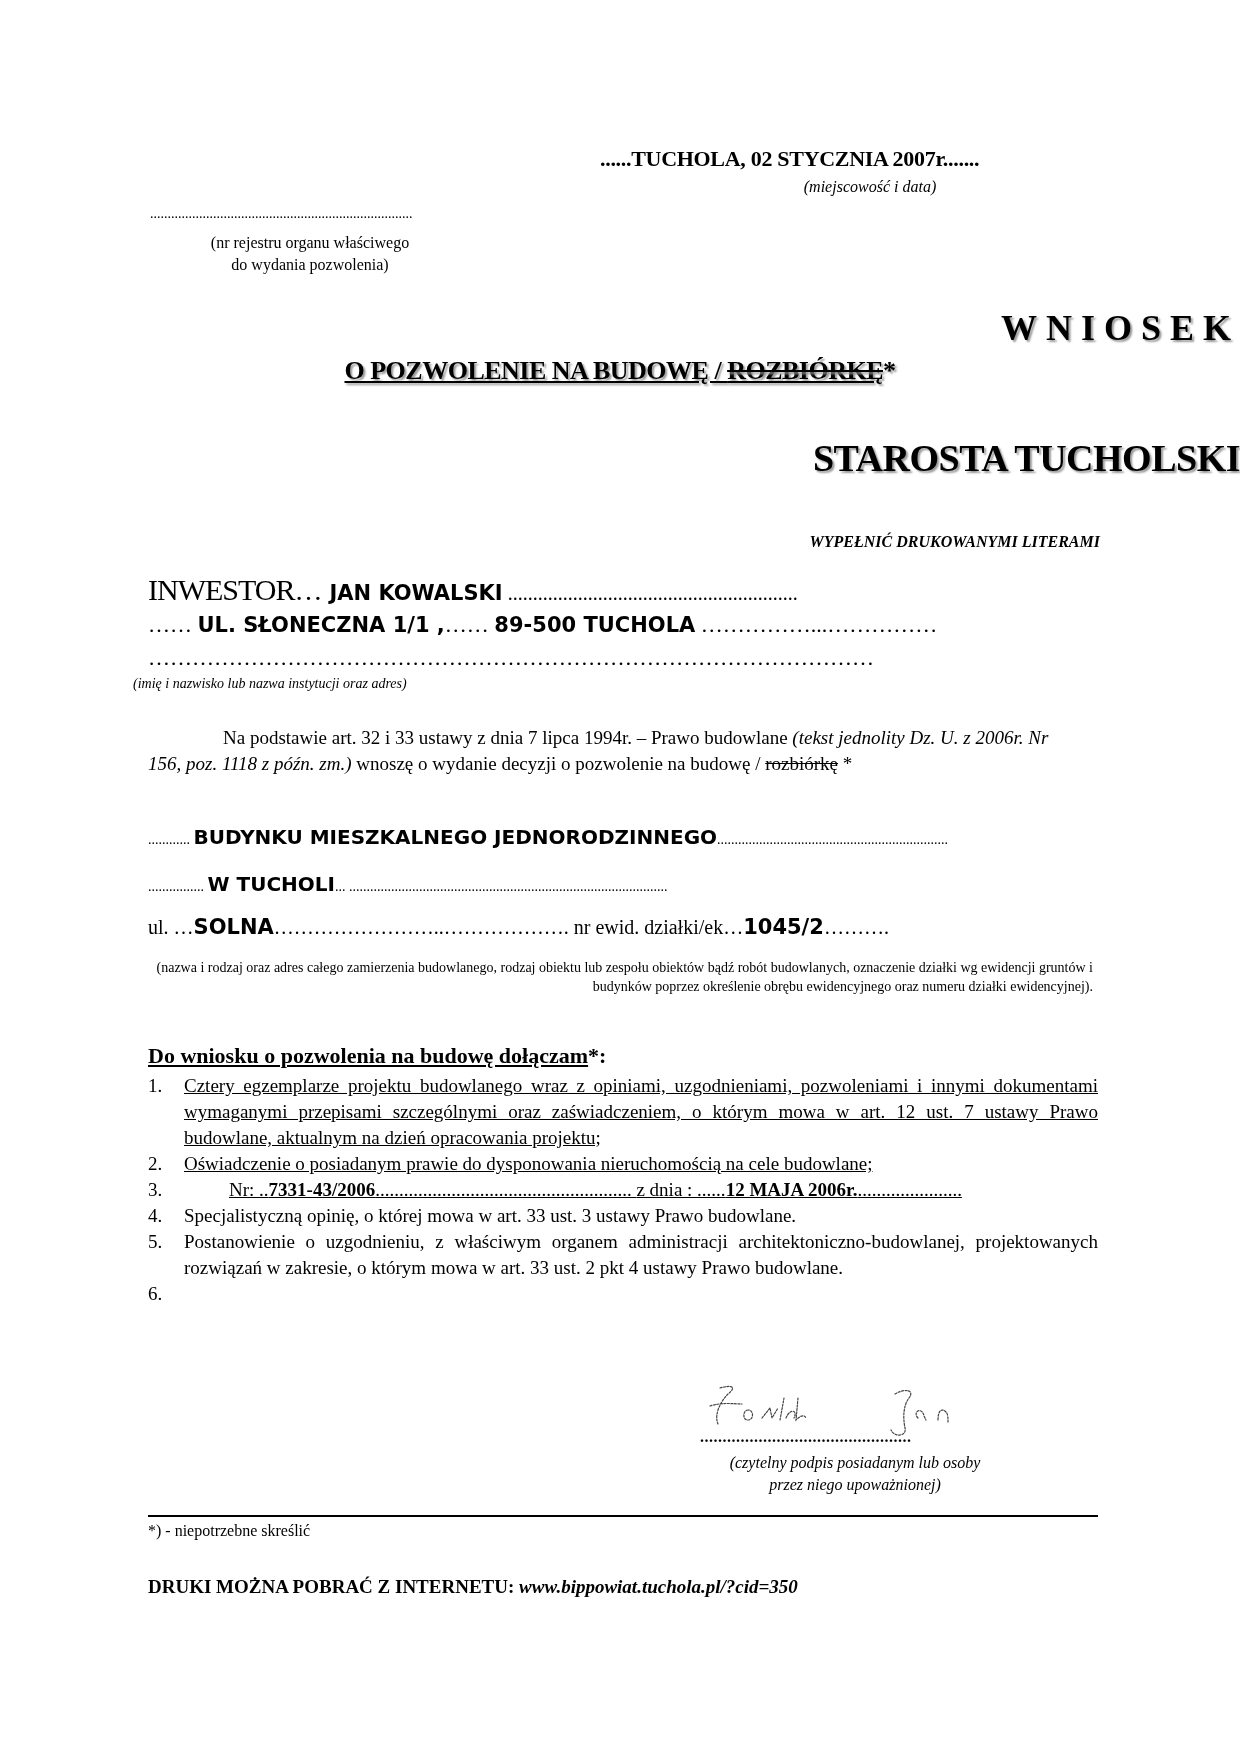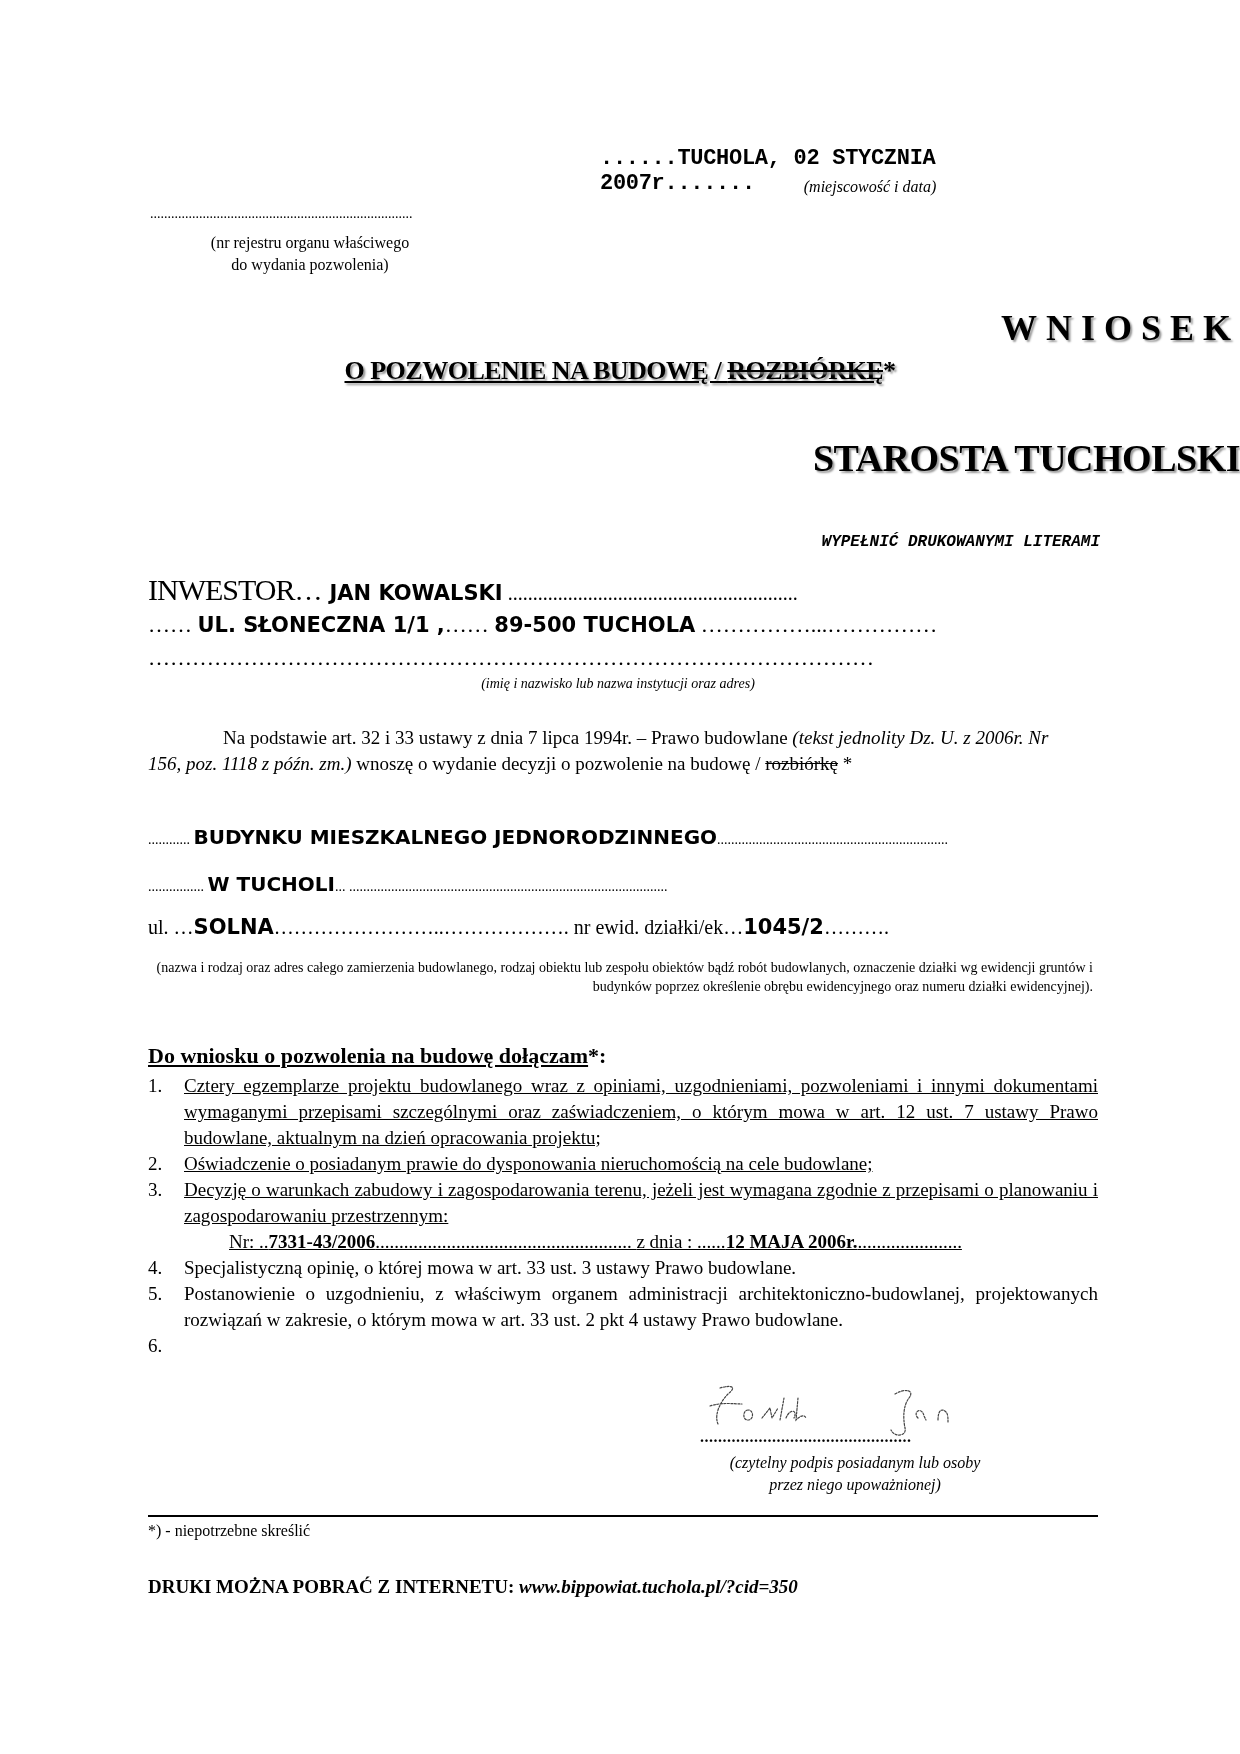--- a/index.html
+++ b/index.html
@@ -1,19 +1,19 @@
 <!DOCTYPE html>
 <html><head>
 <meta charset="utf-8">
 <style>
   html, body { margin: 0; padding: 0; background: #ffffff; }
   body { width: 1240px; height: 1754px; position: relative; overflow: hidden;
          font-family: "Liberation Serif", serif; color: #000; }
   .abs { position: absolute; }
-  .sans { font-family: Liberation Mono, monospace; }
+  .sans { font-family: Liberation Serif, serif; }
   .serif { font-family: "Liberation Serif", serif; }
   .i { font-style: italic; }
   .u { text-decoration: underline; }
   .strike { text-decoration: line-through; }
 
   #place-date { left: 600px; top: 146px; width: 500px; font-size: 22px; font-weight: bold; letter-spacing: -0.3px; }
   #place-date-label { left: 740px; top: 178px; width: 260px; font-size: 16px; font-style: italic; text-align: center; }
   #reg-dots { left: 150px; top: 206px; width: 320px; font-size: 14px; white-space: nowrap; overflow: hidden; }
   #reg-label { left: 150px; top: 232px; width: 320px; font-size: 16px; text-align: center; line-height: 22px; }
 
@@ -26,21 +26,21 @@
                text-shadow: 2px 2px 2px #999; letter-spacing: -0.5px; }
 
   #fill-note { left: 600px; top: 533px; width: 500px; text-align: right; font-size: 16px; font-weight: bold; font-style: italic; }
 
   .inv-line { left: 148px; width: 960px; white-space: nowrap; overflow: hidden; }
   #inv-1 { top: 573px; font-size: 28px; }
   #inv-1 .lbl { font-family: "Liberation Serif", serif; font-size: 30px; letter-spacing: -1px; }
   #inv-1 .val, #inv-2 .val { font-family: "DejaVu Sans", sans-serif; font-weight: bold; font-size: 21px; }
   #inv-2 { top: 612px; font-size: 22px; }
   #inv-3 { top: 645px; font-size: 22px; }
-  #inv-label { left: 148px; top: 676px; width: 940px; text-align: center; font-size: 14px; font-style: italic; }
+  #inv-label { left: 133px; top: 676px; width: 940px; text-align: left; font-size: 14px; font-style: italic; }
 
   #legal { left: 148px; top: 725px; width: 925px; font-size: 19px; line-height: 26px; }
   #legal .indent { display: inline-block; width: 75px; }
 
   .obj-line { left: 148px; width: 960px; white-space: nowrap; overflow: hidden; }
   #obj-1 { top: 825px; font-size: 14px; }
   #obj-2 { top: 872px; font-size: 14px; }
   .obj-line .val { font-family: "DejaVu Sans", sans-serif; font-weight: bold; font-size: 20px; }
   #obj-3 { top: 915px; font-size: 20px; }
   #obj-3 .val { font-family: "DejaVu Sans", sans-serif; font-weight: bold; font-size: 21px; }
@@ -91,21 +91,21 @@
 
 <div id="obj-1" class="abs obj-line"><span>............ </span><span class="val">BUDYNKU MIESZKALNEGO JEDNORODZINNEGO</span><span>..................................................................</span></div>
 <div id="obj-2" class="abs obj-line"><span>................ </span><span class="val">W TUCHOLI</span><span>... ...........................................................................................</span></div>
 <div id="obj-3" class="abs obj-line"><span>ul. …</span><span class="val">SOLNA</span><span>……………………..………………. </span><span>nr ewid. działki/ek…</span><span class="val">1045/2</span><span>……….</span></div>
 <div id="obj-label" class="abs">(nazwa i rodzaj oraz adres całego zamierzenia budowlanego, rodzaj obiektu lub zespołu obiektów bądź robót budowlanych, oznaczenie działki wg ewidencji gruntów i budynków poprzez określenie obrębu ewidencyjnego oraz numeru działki ewidencyjnej).</div>
 
 <div id="att-title" class="abs"><span class="u">Do wniosku o pozwolenia na budowę dołączam</span><span>*:</span></div>
 <ul id="att-list" class="abs">
   <li><span class="num">1.</span><span class="ul">Cztery egzemplarze projektu budowlanego wraz z opiniami, uzgodnieniami, pozwoleniami i innymi dokumentami wymaganymi przepisami szczególnymi oraz zaświadczeniem, o którym mowa w art. 12 ust. 7 ustawy Prawo budowlane, aktualnym na dzień opracowania projektu;</span></li>
   <li><span class="num">2.</span><span class="ul">Oświadczenie o posiadanym prawie do dysponowania nieruchomością na cele budowlane;</span></li>
-  <li><span class="num">3.</span><span class="ul">Decyzję o warunkach zabudowy i zagospodarowania terenu, jeżeli jest wymagana zgodnie z przepisami o planowaniu i zagospodarowaniu przestrzennym:</span>
+  <li><span class="num">3.</span>
     <span class="decision-line"><span>Nr: ..</span><span class="bold">7331-43/2006</span><span>...................................................... </span><span>z dnia : ......</span><span class="bold">12 MAJA 2006r.</span><span>......................</span></span>
   </li>
   <li><span class="num">4.</span><span>Specjalistyczną opinię, o której mowa w art. 33 ust. 3 ustawy Prawo budowlane.</span></li>
   <li><span class="num">5.</span><span>Postanowienie o uzgodnieniu, z właściwym organem administracji architektoniczno-budowlanej, projektowanych rozwiązań w zakresie, o którym mowa w art. 33 ust. 2 pkt 4 ustawy Prawo budowlane.</span></li>
   <li><span class="num">6.</span></li>
 </ul>
 
 <svg id="sig-scribble" class="abs" viewBox="0 0 330 60" aria-label="">
   <g fill="none" stroke="#444" stroke-width="1.2" stroke-dasharray="2 1.5" stroke-linecap="round">
     <path d="M20 8 C 30 5, 38 6, 28 14 C 20 22, 14 35, 18 44 M10 26 C 22 22, 34 24, 42 24"></path>

